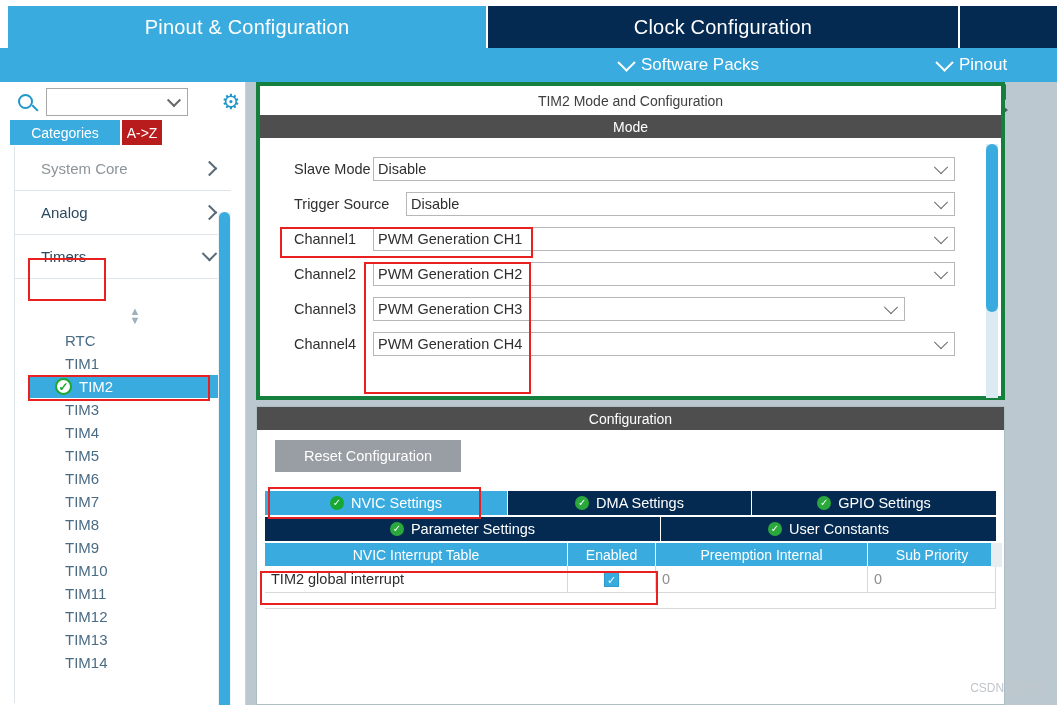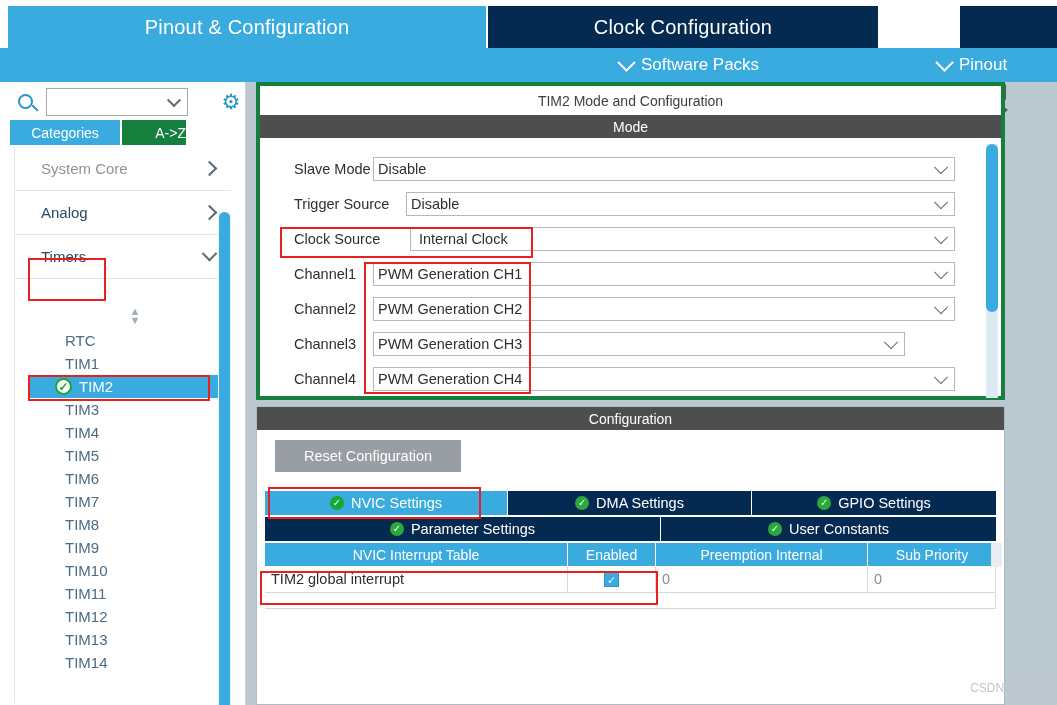--- a/index.html
+++ b/index.html
@@ -23,21 +23,21 @@
     background: #ffffff;
   }
   .tab-main {
     position: absolute; top: 6px; height: 42px;
     color: #ffffff;
     font-size: 20px;
     display: flex; align-items: center; justify-content: center;
     letter-spacing: .2px;
   }
   .tab-pinout  { left: 8px;  width: 478px; background: #3aabdf; }
-  .tab-clock   { left: 488px; width: 390px; background: #042a52; }
+  .tab-clock   { left: 488px; width: 470px; background: #042a52; }
   .tab-extra   { left: 960px; width: 97px;  background: #042a52; }
 
   .subbar {
     position: absolute; left: 0; top: 48px;
     width: 1057px; height: 34px;
     background: #3aabdf;
   }
   .subitem {
     position: absolute; top: 0; height: 34px;
     display: flex; align-items: center; gap: 8px;
@@ -108,21 +108,21 @@
     text-align: center;
   }
 
   .cat-tabs { position: absolute; left: 10px; top: 38px; height: 25px; }
   .cat-tab {
     position: absolute; top: 0; height: 25px;
     display: flex; align-items: center; justify-content: center;
     color: #ffffff; font-size: 14px;
   }
   .cat-tab-categories { left: 0;   width: 110px; background: #3aabdf; }
-  .cat-tab-az         { left: 112px; width: 64px;  background: #15803d; justify-content: flex-end; }
+  .cat-tab-az         { left: 112px; width: 40px;  background: #b91c1c; }
 
   .cat-list {
     position: absolute; left: 14px; top: 65px;
     width: 217px; height: 556px;
     background: #ffffff;
     border-left: 1px solid #dfe5e9;
   }
   .cat-group {
     position: relative;
     height: 44px;
@@ -534,27 +534,20 @@
         </div>
 
         <div class="mrow">
           <span class="lbl">Trigger Source</span>
           <div class="sel" style="left:146px; width:549px;">
             <span class="val">Disable</span>
             <span class="sel-caret"></span>
           </div>
         </div>
 
-        <div class="mrow">
-          <span class="lbl">Clock Source</span>
-          <div class="sel" style="left:150px; width:545px;">
-            <span class="val" style="padding-left:8px;">Internal Clock</span>
-            <span class="sel-caret"></span>
-          </div>
-        </div>
 
         <div class="mrow">
           <span class="lbl">Channel1</span>
           <div class="sel" style="left:113px; width:582px;">
             <span class="val">PWM Generation CH1</span>
             <span class="sel-caret"></span>
           </div>
         </div>
 
         <div class="mrow">

